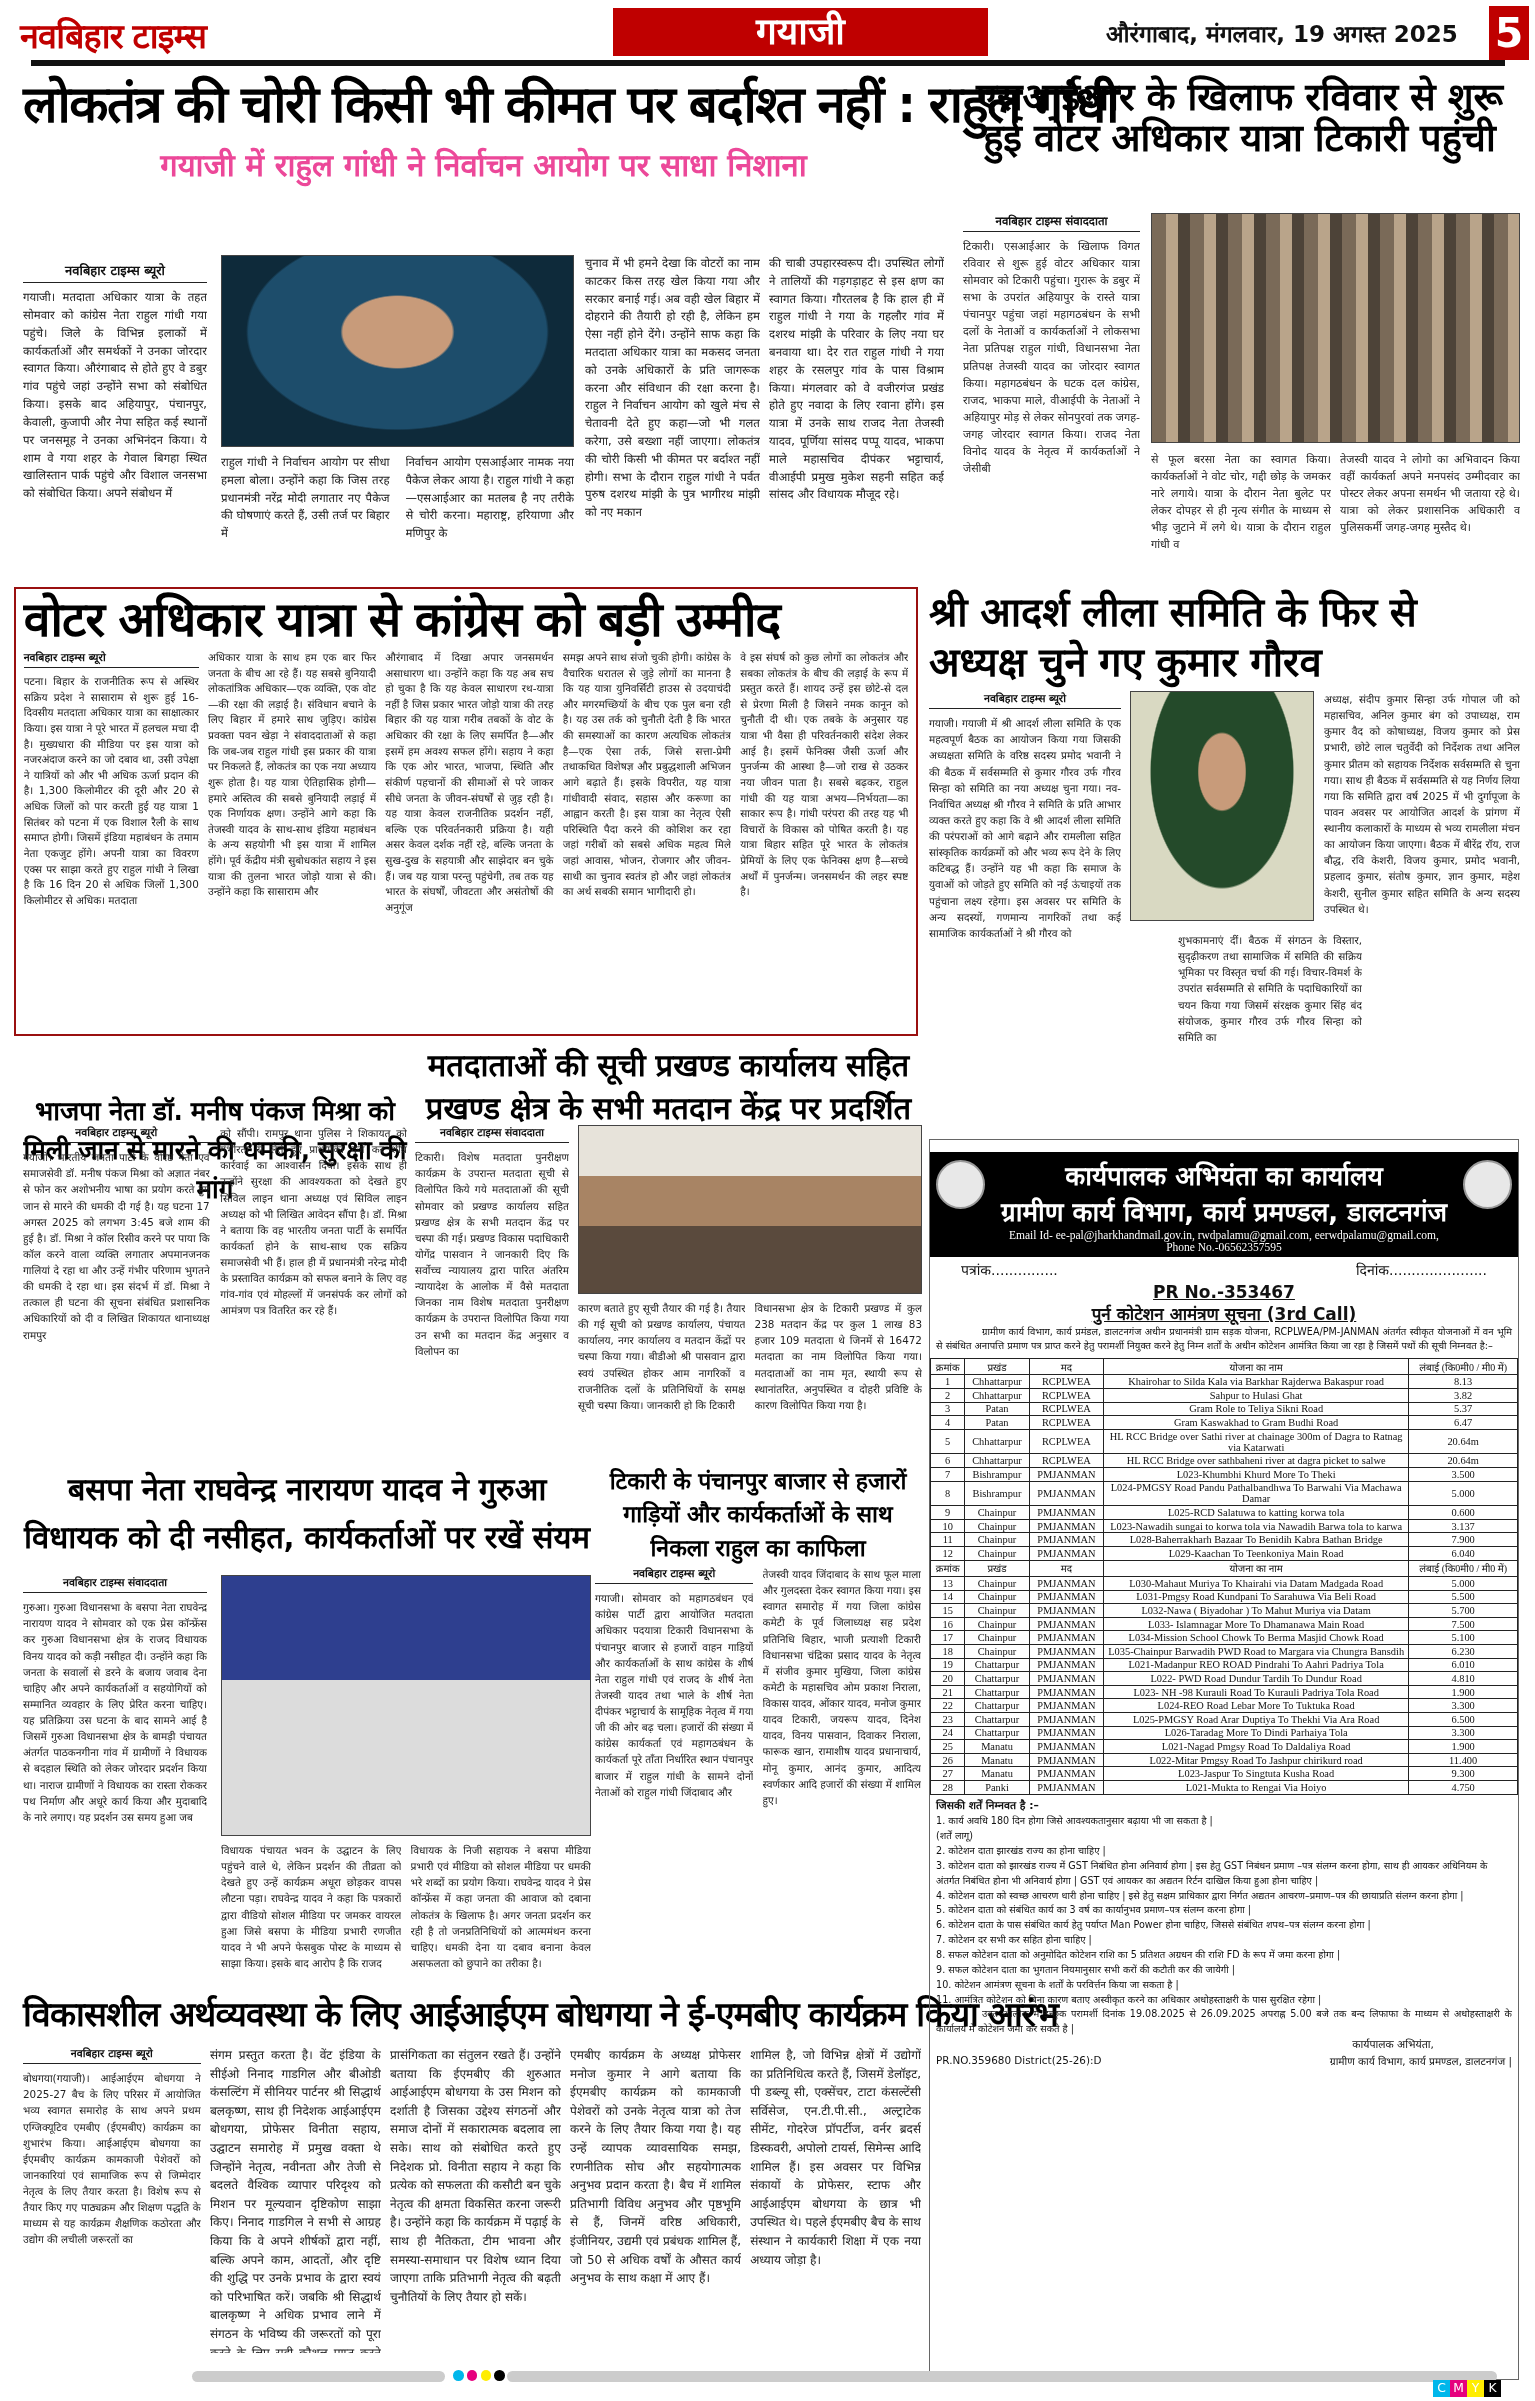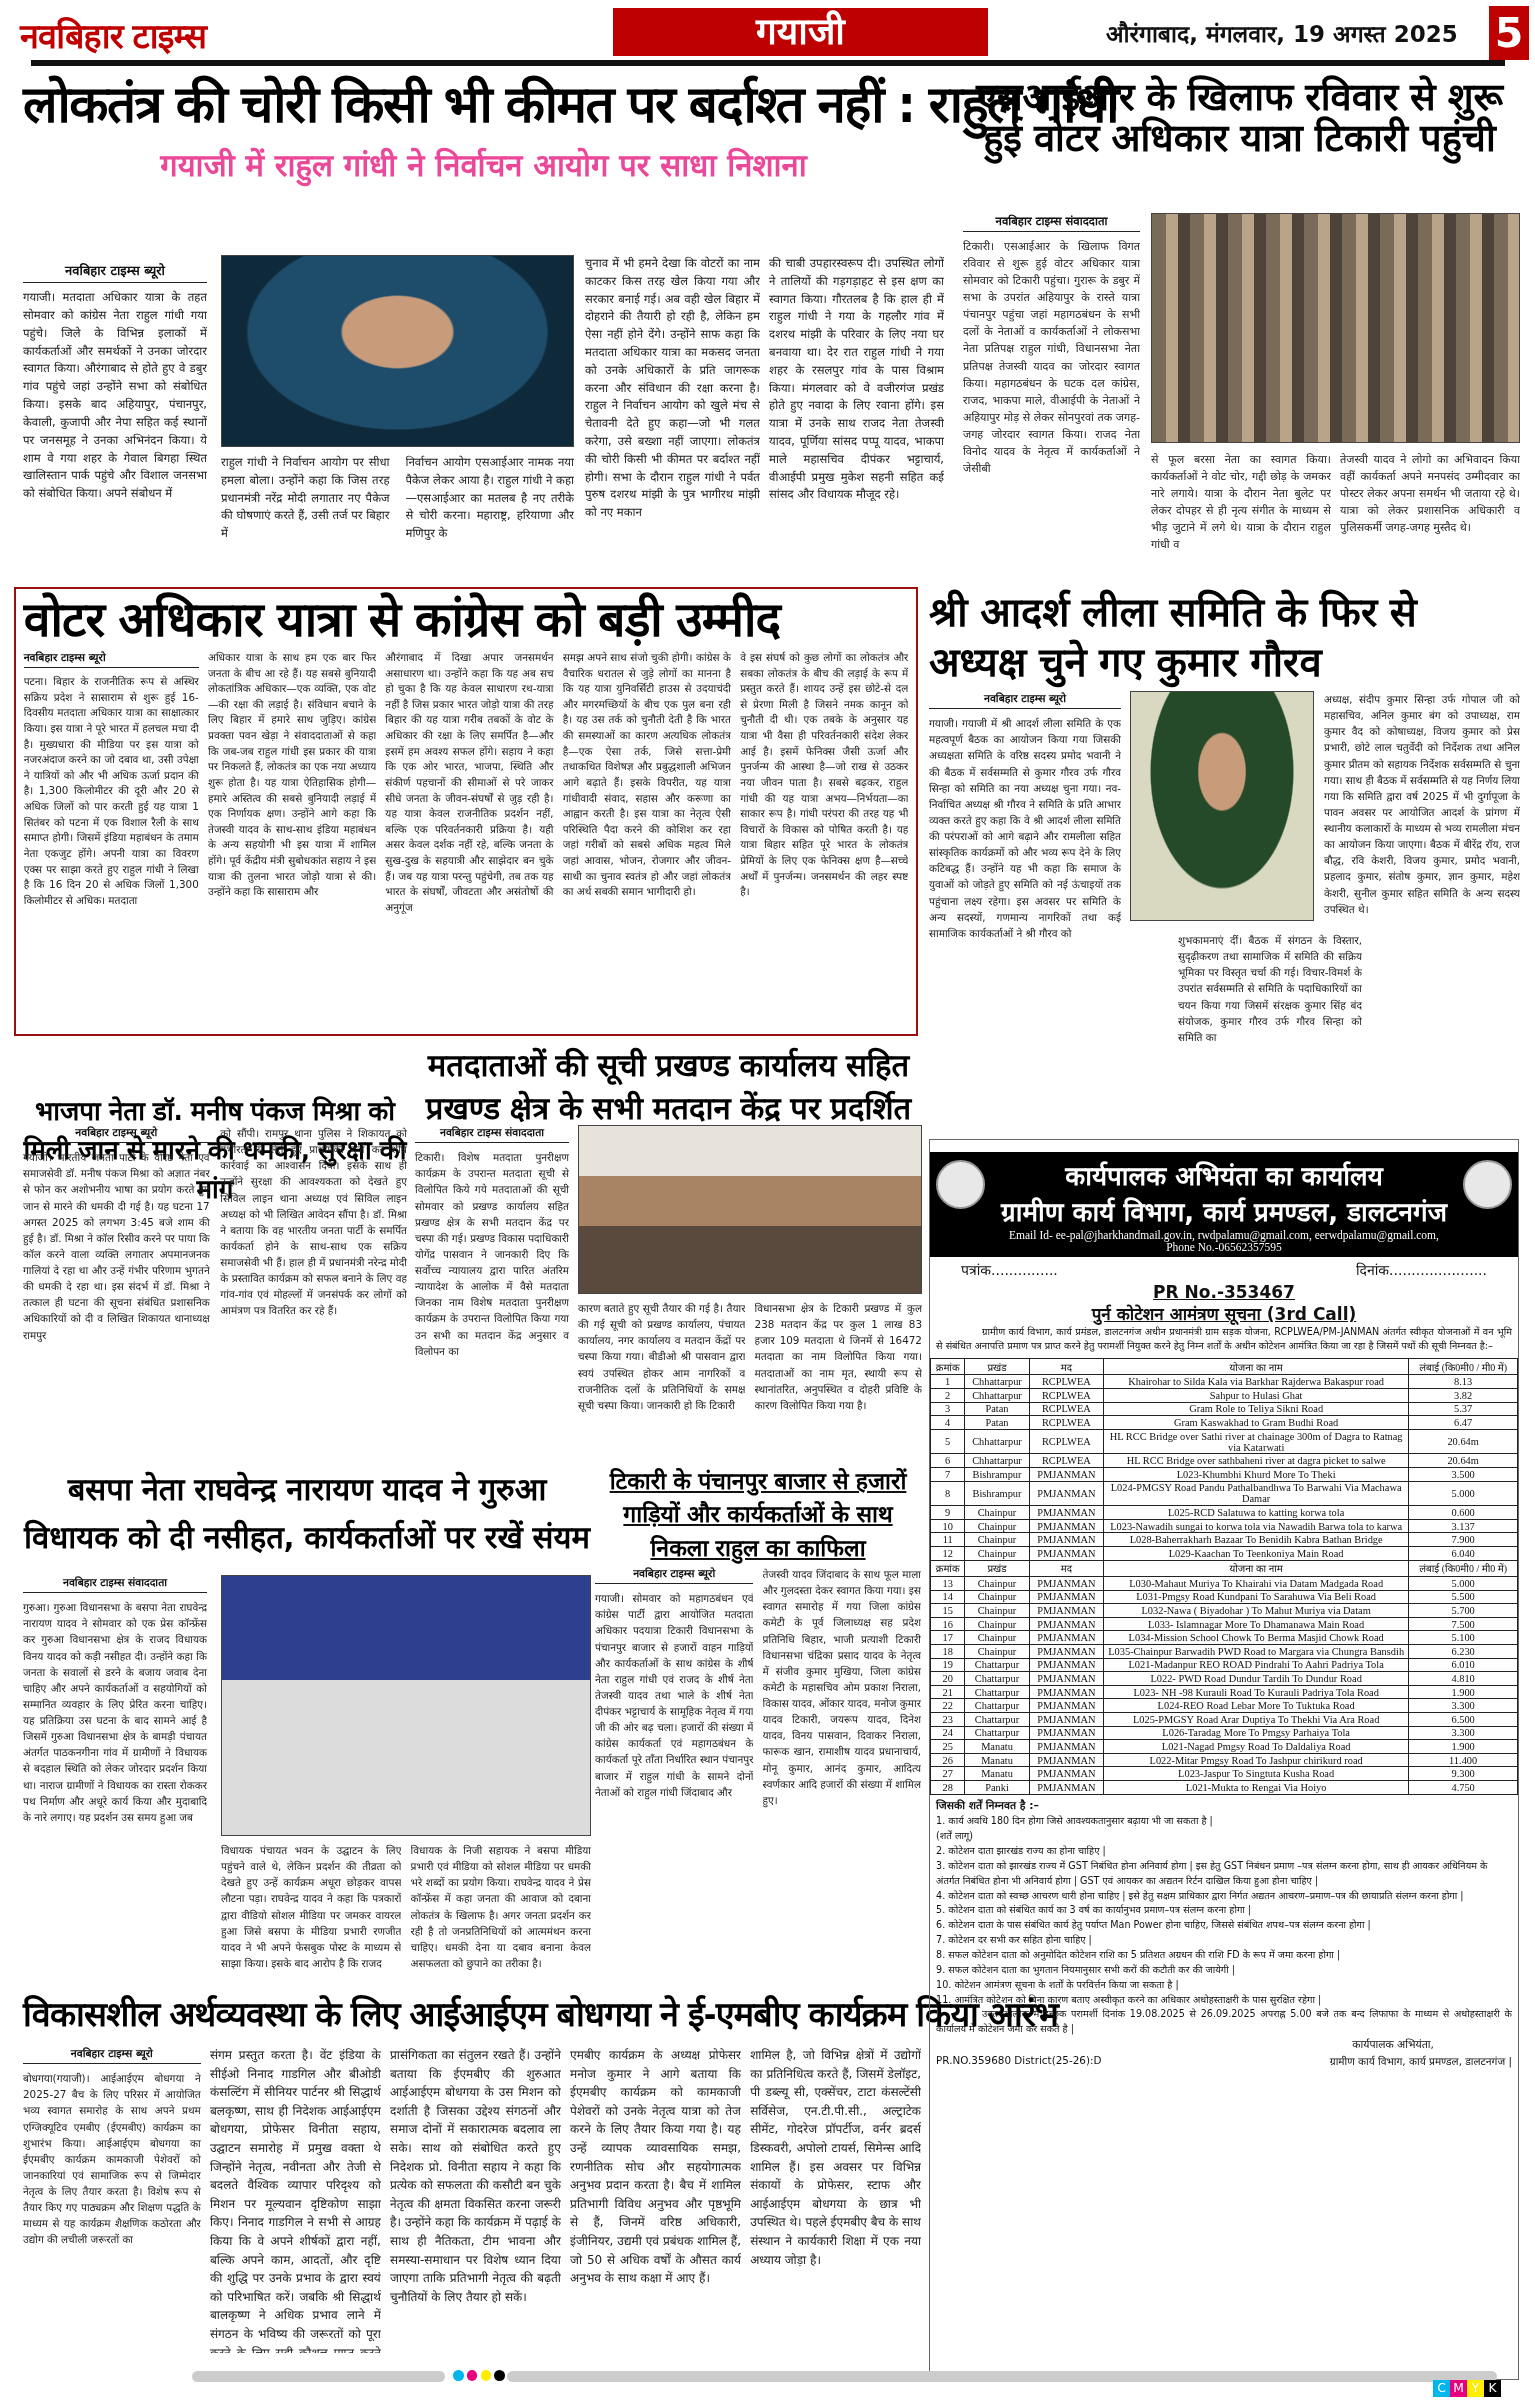--- a/index.html
+++ b/index.html
@@ -163,21 +163,21 @@
         <div class="col">गुरुआ। गुरुआ विधानसभा के बसपा नेता राघवेन्द्र नारायण यादव ने सोमवार को एक प्रेस कॉन्फ्रेंस कर गुरुआ विधानसभा क्षेत्र के राजद विधायक विनय यादव को कड़ी नसीहत दी। उन्होंने कहा कि जनता के सवालों से डरने के बजाय जवाब देना चाहिए और अपने कार्यकर्ताओं व सहयोगियों को सम्मानित व्यवहार के लिए प्रेरित करना चाहिए। यह प्रतिक्रिया उस घटना के बाद सामने आई है जिसमें गुरुआ विधानसभा क्षेत्र के बामड़ी पंचायत अंतर्गत पाठकनगीना गांव में ग्रामीणों ने विधायक से बदहाल स्थिति को लेकर जोरदार प्रदर्शन किया था। नाराज ग्रामीणों ने विधायक का रास्ता रोककर पथ निर्माण और अधूरे कार्य किया और मुदाबादि के नारे लगाए। यह प्रदर्शन उस समय हुआ जब</div>
       </div>
   </div>
   <div class="photo bsp" style="position:absolute; left:198px; top:0; width:370px; height:261px;"></div>
   <div class="cols" style="position:absolute; left:198px; top:267px; width:370px; height:146px; font-size:10.4px;">
     <div class="col">विधायक पंचायत भवन के उद्घाटन के लिए पहुंचने वाले थे, लेकिन प्रदर्शन की तीव्रता को देखते हुए उन्हें कार्यक्रम अधूरा छोड़कर वापस लौटना पड़ा। राघवेन्द्र यादव ने कहा कि पत्रकारों द्वारा वीडियो सोशल मीडिया पर जमकर वायरल हुआ जिसे बसपा के मीडिया प्रभारी रणजीत यादव ने भी अपने फेसबुक पोस्ट के माध्यम से साझा किया। इसके बाद आरोप है कि राजद</div>
     <div class="col">विधायक के निजी सहायक ने बसपा मीडिया प्रभारी एवं मीडिया को सोशल मीडिया पर धमकी भरे शब्दों का प्रयोग किया। राघवेन्द्र यादव ने प्रेस कॉन्फ्रेंस में कहा जनता की आवाज को दबाना लोकतंत्र के खिलाफ है। अगर जनता प्रदर्शन कर रही है तो जनप्रतिनिधियों को आत्ममंथन करना चाहिए। धमकी देना या दबाव बनाना केवल असफलता को छुपाने का तरीका है।</div>
   </div>
 </div>
 
-<div class="abs" style="left:595px; top:1465px; width:326px;text-decoration:underline;">
+<div class="abs" style="left:595px; top:1465px; width:326px;">
   <div class="hl" style="font-size:23px; text-align:center; line-height:1.45;">टिकारी के पंचानपुर बाजार से हजारों गाड़ियों और कार्यकर्ताओं के साथ निकला राहुल का काफिला</div>
 </div>
 <div class="abs" style="left:595px; top:1566px; width:326px; height:422px; display:flex; gap:9.2px;">
   <div style="flex:1;">
     <div class="byline" style="font-size:10.7px;">नवबिहार टाइम्स ब्यूरो</div>
     <div class="cols" style="font-size:10.4px;">
         <div class="col">गयाजी। सोमवार को महागठबंधन एवं कांग्रेस पार्टी द्वारा आयोजित मतदाता अधिकार पदयात्रा टिकारी विधानसभा के पंचानपुर बाजार से हजारों वाहन गाड़ियों और कार्यकर्ताओं के साथ कांग्रेस के शीर्ष नेता राहुल गांधी एवं राजद के शीर्ष नेता तेजस्वी यादव तथा भाले के शीर्ष नेता दीपंकर भट्टाचार्य के सामूहिक नेतृत्व में गया जी की ओर बढ़ चला। हजारों की संख्या में कांग्रेस कार्यकर्ता एवं महागठबंधन के कार्यकर्ता पूरे ताँता निर्धारित स्थान पंचानपुर बाजार में राहुल गांधी के सामने दोनों नेताओं को राहुल गांधी जिंदाबाद और</div>
       </div>
   </div>
   <div class="cols" style="flex:1; font-size:10.4px;">
@@ -399,21 +399,21 @@
           <td>23</td>
           <td>Chattarpur</td>
           <td>PMJANMAN</td>
           <td>L025-PMGSY Road Arar Duptiya To Thekhi Via Ara Road</td>
           <td>6.500</td>
         </tr>
         <tr>
           <td>24</td>
           <td>Chattarpur</td>
           <td>PMJANMAN</td>
-          <td>L026-Taradag More  To Pmgsy Parhaiya Tola</td>
+          <td>L026-Taradag More  To Dindi Parhaiya Tola</td>
           <td>3.300</td>
         </tr>
         <tr>
           <td>25</td>
           <td>Manatu</td>
           <td>PMJANMAN</td>
           <td>L021-Nagad Pmgsy Road To Daldaliya Road</td>
           <td>1.900</td>
         </tr>
         <tr>

